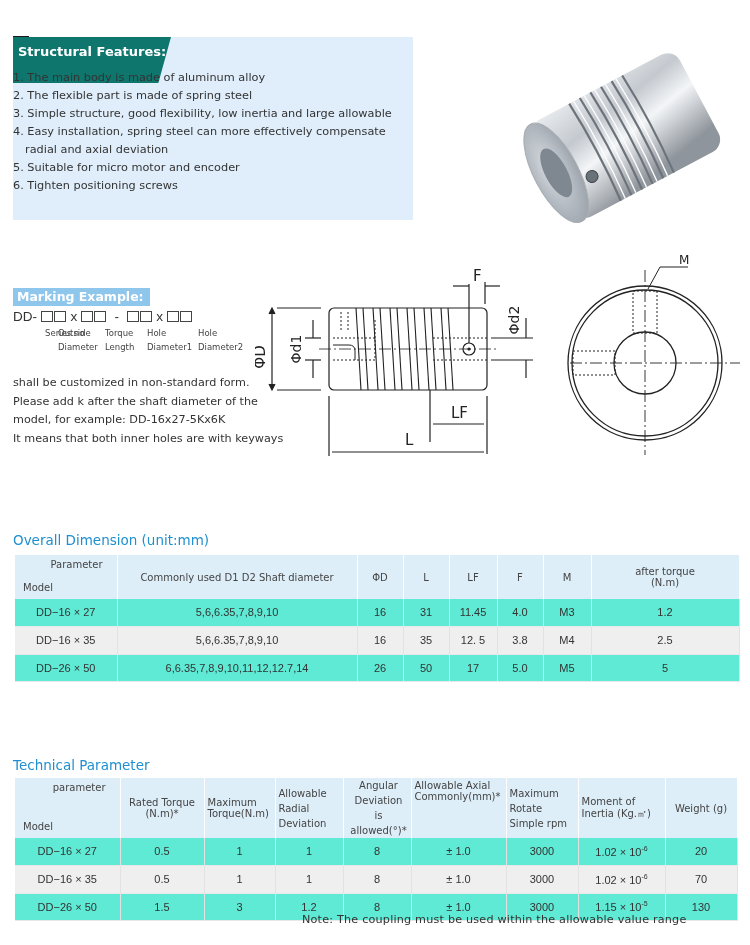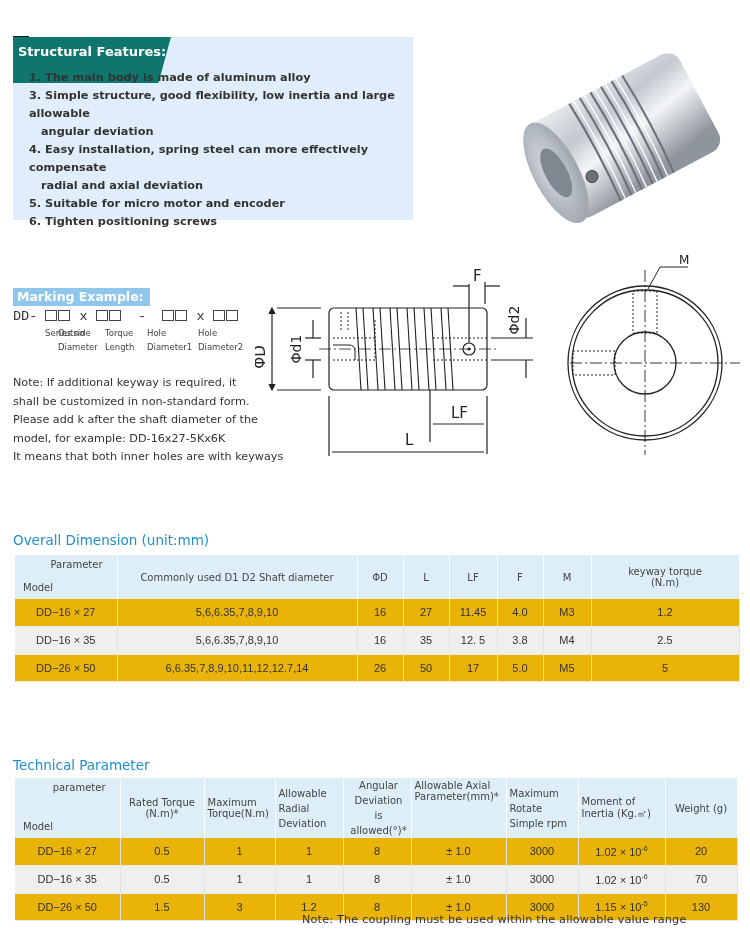--- a/index.html
+++ b/index.html
@@ -8,43 +8,43 @@
 
   .title-row { position: absolute; left: 13px; top: 6px; display: flex; align-items: center; margin-top: 28px; }
   .title-square { width: 16px; height: 16px; background: #1a1a1a; margin-right: 9px; }
   .page-title { font-family: "DejaVu Sans", sans-serif; font-weight: bold; font-size: 16px; color: #1f5fa8; letter-spacing: 0.2px; }
 
   .features-box { position: absolute; left: 13px; top: 37px; width: 400px; height: 183px; background: #dfeefa; }
   .features-tab { position: absolute; left: 13px; top: 37px; height: 46px; width: 158px; background: #0f766e;
     clip-path: polygon(0 0, 100% 0, 92% 100%, 0 100%); text-decoration: underline; }
   .features-tab span { position: absolute; left: 5px; top: 7px; color: #fff; font-family: "DejaVu Sans", sans-serif; font-weight: bold; font-size: 13px; }
   .features-list { position: absolute; left: 13px; top: 69px; width: 410px; list-style: none; font-family: "DejaVu Sans", sans-serif; font-size: 11.3px; color: #333; line-height: 18px; }
-  .features-list li { padding-left: 16px; font-weight: bold; }
+  .features-list li { padding-left: 0; }
   .features-list li .cont { padding-left: 12px; display: block; }
 
   .product-photo { position: absolute; left: 500px; top: 45px; width: 235px; height: 180px; }
 
   .marking-tag { position: absolute; left: 13px; top: 288px; height: 18px; width: 137px; background: #8ec6ec; }
   .marking-tag span { position: absolute; left: 4px; top: 1px; color: #fff; font-family: "DejaVu Sans", sans-serif; font-weight: bold; font-size: 12.5px; }
-  .marking-code { position: absolute; left: 13px; top: 309px; font-family: Liberation Mono, monospace; font-size: 13.5px; color: #333; white-space: nowrap; }
+  .marking-code { position: absolute; left: 13px; top: 309px; font-family: Liberation Sans, sans-serif; font-size: 13.5px; color: #333; white-space: nowrap; }
   .marking-code .box { display: inline-block; width: 12px; height: 11px; border: 1px solid #444; margin-right: 1px; vertical-align: -1px; }
   .mk-label { position: absolute; font-family: "DejaVu Sans", sans-serif; font-size: 8.5px; color: #444; line-height: 14px; white-space: nowrap; }
 
   .keyway-note { position: absolute; left: 13px; top: 374px; width: 300px; font-family: "DejaVu Sans", sans-serif; font-size: 11.2px; line-height: 18.5px; color: #333; }
 
   .diagram-side { position: absolute; left: 255px; top: 262px; width: 285px; height: 198px; }
   .diagram-end { position: absolute; left: 555px; top: 255px; width: 195px; height: 205px; }
 
   .section-title { position: absolute; left: 13px; font-family: "DejaVu Sans", sans-serif; font-size: 13.5px; color: #1f8fcf; }
 
   table.spec { position: absolute; left: 15px; border-collapse: collapse; font-family: "Liberation Sans", sans-serif; font-size: 11px; color: #333; table-layout: fixed; }
   table.spec th { background: #ddeef9; font-weight: normal; color: #444; font-family: "DejaVu Sans", sans-serif; font-size: 10px; border-right: 1px solid #ffffff; }
   table.spec td { text-align: center; border-right: 1px solid #e2e2e2; border-bottom: 1px solid #e8e8e8; }
   table.spec tr.alt td { background: #efefef; }
-  table.spec tr.norm td { background: #eab308; }
+  table.spec tr.norm td { background: #5eead4; }
   .model-cell { position: relative; }
   .model-cell .tl { position: absolute; right: 14px; top: 4px; }
   .model-cell .bl { position: absolute; left: 8px; bottom: 6px; }
 
   .footer-note { position: absolute; left: 302px; top: 913px; font-family: "DejaVu Sans", sans-serif; font-size: 11.2px; color: #333; letter-spacing: 0.2px; }
   sup { font-size: 7px; }
 </style>
 </head>
 <body>
 
@@ -52,21 +52,22 @@
   <div class="title-square"></div>
   <div class="page-title">DD Series Encoder Springs</div>
 </div>
 
 <div class="features-box"></div>
 <div class="features-tab">
   <span>Structural Features:</span>
 </div>
 <ul class="features-list">
   <li><span>1. The main body is made of aluminum alloy</span></li>
-  <li><span>3. Simple structure, good flexibility, low inertia and large allowable</span><span class="cont">angular deviation</span></li>
+  <li><span>2. The flexible part is made of spring steel</span></li>
+  <li><span>3. Simple structure, good flexibility, low inertia and large allowable</span></li>
   <li><span>4. Easy installation, spring steel can more effectively compensate</span><span class="cont">radial and axial deviation</span></li>
   <li><span>5. Suitable for micro motor and encoder</span></li>
   <li><span>6. Tighten positioning screws</span></li>
 </ul>
 
 <svg class="product-photo" viewBox="0 0 235 180">
   <defs>
     <linearGradient id="bodyG" x1="0" y1="0" x2="0.3" y2="1">
       <stop offset="0" stop-color="#e9ecef"></stop>
       <stop offset="0.35" stop-color="#c4c9cf"></stop>
@@ -114,21 +115,20 @@
   <span>x</span>
   <span class="box"></span><span class="box"></span>
 </div>
 <div class="mk-label" style="left:13px;top:326px;margin-left:32px;">Series no</div>
 <div class="mk-label" style="left:58px;top:326px;"><span>Outside</span><br><span>Diameter</span></div>
 <div class="mk-label" style="left:105px;top:326px;"><span>Torque</span><br><span>Length</span></div>
 <div class="mk-label" style="left:147px;top:326px;"><span>Hole</span><br><span>Diameter1</span></div>
 <div class="mk-label" style="left:198px;top:326px;"><span>Hole</span><br><span>Diameter2</span></div>
 
 <div class="keyway-note">
-  <div>Note: If additional keyway is required, it</div>
   <div>shall be customized in non-standard form.</div>
   <div>Please add k after the shaft diameter of the</div>
   <div>model, for example: DD-16x27-5Kx6K</div>
   <div>It means that both inner holes are with keyways</div>
 </div>
 
 <svg class="diagram-side" viewBox="0 0 285 198">
   <g stroke="#222" stroke-width="1.2" fill="none">
     <rect x="74" y="46" width="158" height="82" rx="5"></rect>
     <g stroke-width="1.1">
@@ -229,27 +229,27 @@
     <th class="model-cell">
       <span class="tl">Parameter</span>
       <span class="bl">Model</span>
     </th>
     <th>Commonly used D1 D2 Shaft diameter</th>
     <th>ΦD</th>
     <th>L</th>
     <th>LF</th>
     <th>F</th>
     <th>M</th>
-    <th><span>keyway torque</span><br><span>(N.m)</span></th>
+    <th><span>after torque</span><br><span>(N.m)</span></th>
   </tr>
   <tr class="norm" style="height:27px;">
     <td>DD−16 × 27</td>
         <td>5,6,6.35,7,8,9,10</td>
         <td>16</td>
-        <td>27</td>
+        <td>31</td>
         <td>11.45</td>
         <td>4.0</td>
         <td>M3</td>
         <td>1.2</td>
   </tr>
   <tr class="alt" style="height:28px;">
     <td>DD−16 × 35</td>
         <td>5,6,6.35,7,8,9,10</td>
         <td>16</td>
         <td>35</td>
@@ -287,21 +287,21 @@
   <tbody>
       <tr style="height:47px;">
     <th class="model-cell">
       <span class="tl">parameter</span>
       <span class="bl">Model</span>
     </th>
     <th><span>Rated Torque</span><br><span>(N.m)*</span></th>
     <th style="text-align:left;padding-left:3px;"><span>Maximum</span><br><span>Torque(N.m)</span></th>
     <th style="text-align:left;padding-left:3px;line-height:15px;"><span>Allowable</span><br><span>Radial</span><br><span>Deviation</span></th>
     <th style="text-align:center;padding-left:3px;line-height:15px;"><span>Angular</span><br><span>Deviation</span><br><span>is allowed(°)*</span></th>
-    <th style="text-align:left;padding-left:3px;vertical-align:top;padding-top:2px;"><span>Allowable Axial</span><br><span>Parameter(mm)*</span></th>
+    <th style="text-align:left;padding-left:3px;vertical-align:top;padding-top:2px;"><span>Allowable Axial</span><br><span>Commonly(mm)*</span></th>
     <th style="text-align:left;padding-left:3px;line-height:15px;"><span>Maximum</span><br><span>Rotate</span><br><span>Simple rpm</span></th>
     <th style="text-align:left;padding-left:3px;"><span>Moment of</span><br><span>Inertia (Kg.㎡)</span></th>
     <th>Weight (g)</th>
   </tr>
   <tr class="norm" style="height:27px;">
     <td>DD−16 × 27</td>
         <td>0.5</td>
         <td>1</td>
         <td>1</td>
         <td>8</td>

